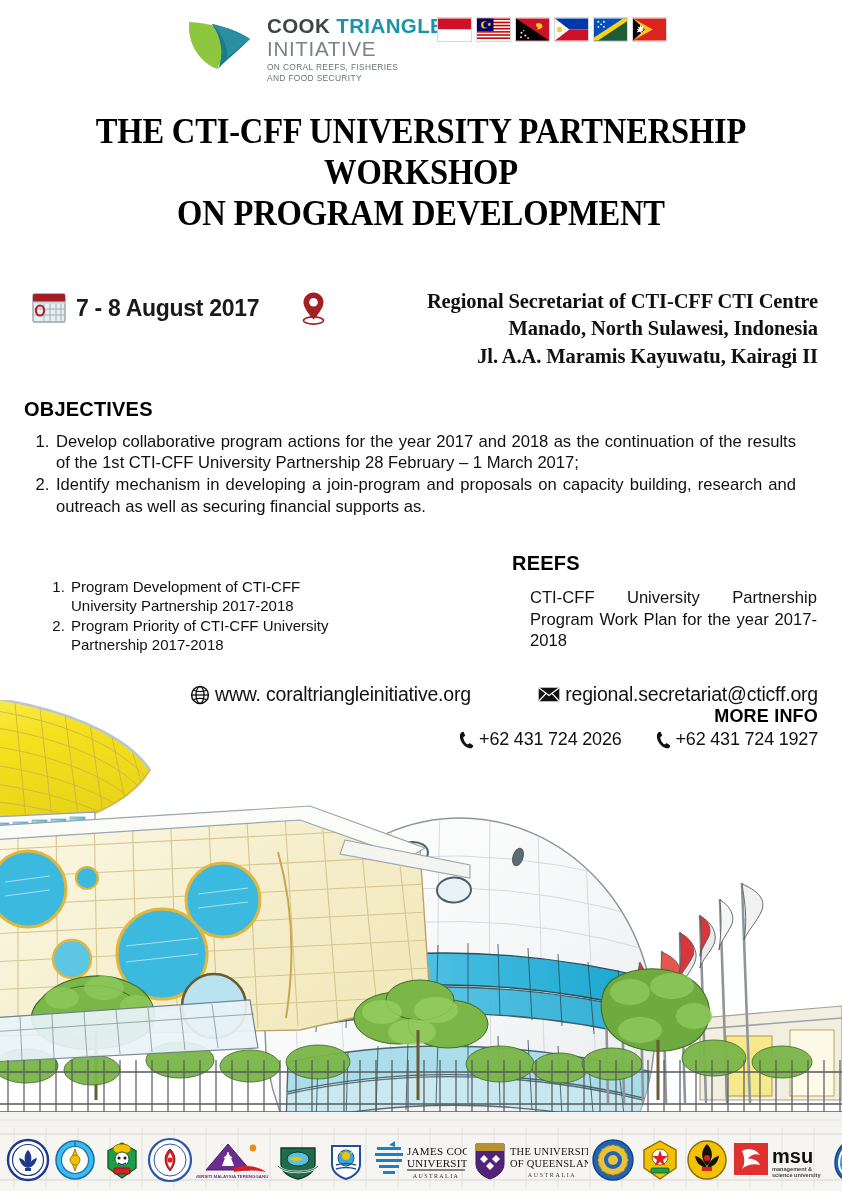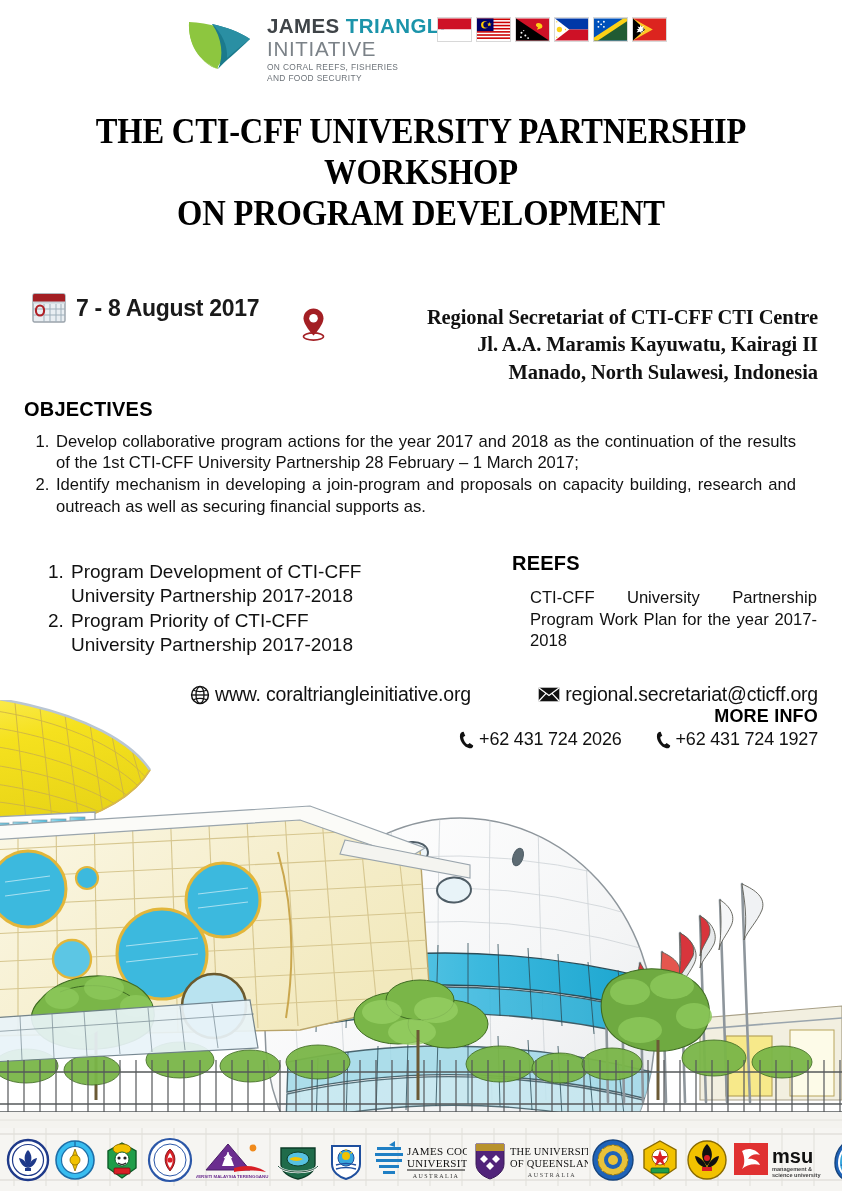--- a/index.html
+++ b/index.html
@@ -106,21 +106,21 @@
   #date-text {
     margin-left: 10px;
     font-size: 23px;
     font-weight: bold;
     letter-spacing: -0.3px;
     color: #1a1a1a;
     white-space: nowrap;
   }
   #venue-group {
     position: absolute;
-    left: 300px; top: 16px;
+    left: 300px; top: 0;
     width: 518px;
     display: flex;
     align-items: flex-start;
   }
   #pin-icon { width: 27px; height: 34px; display: block; flex: 0 0 auto; margin-top: 3px;}
   #venue-lines {
     flex: 1 1 auto;
     text-align: right;
     font-family: "Liberation Serif", serif;
     font-weight: bold;
@@ -158,23 +158,23 @@
     padding-left: 2px;
   }
 
   
   #agenda {
     position: absolute;
     left: 38px; top: 552px;
     width: 330px;
   }
   #agenda-list {
-    margin: 8px 0 0 0;
+    margin: 26px 0 0 0;
     padding-left: 31px;
-    font-size: 19px;
+    font-size: 15px;
     line-height: 1.26;
     color: #111;
   }
   #agenda-list li { margin-bottom: 1px; padding-left: 2px; }
 
   #output {
     position: absolute;
     left: 512px; top: 552px;
     width: 305px;
   }
@@ -262,21 +262,21 @@
   <div id="header">
 
     <div id="logo-block">
       <svg id="cti-mark" viewBox="0 0 72 62">
         <path d="M3 8 C2 30 14 48 32 55 C14 50 8 34 10 16 Z" fill="#8dc63f"></path>
         <path d="M3 8 C22 9 44 14 62 25 C46 38 30 50 32 55 C12 47 2 30 3 8 Z" fill="#8dc63f"></path>
         <path d="M26 10 C40 13 54 18 64 25 C52 37 38 48 32 55 C38 42 36 24 26 10 Z" fill="#1b7a8c"></path>
         <path d="M26 10 C40 13 54 18 64 25 C56 31 48 38 41 44 C42 32 36 19 26 10 Z" fill="#2a8fa3"></path>
       </svg>
       <div id="wordmark">
-        <div class="wm-line1"><span class="wm-coral">JAMES</span> <span class="wm-triangle">TRIANGLE</span></div>
+        <div class="wm-line1"><span class="wm-coral">COOK</span> <span class="wm-triangle">TRIANGLE</span></div>
         <div class="wm-line2">INITIATIVE</div>
         <div class="wm-sub">
           <div>ON CORAL REEFS, FISHERIES</div>
           <div>AND FOOD SECURITY</div>
         </div>
       </div>
     </div>
 
     <div id="flags">
       <svg class="flag" viewBox="0 0 30 20">
@@ -370,22 +370,22 @@
     </div>
 
     <div id="venue-group">
       <svg id="pin-icon" viewBox="0 0 27 34">
         <ellipse cx="13.5" cy="29.5" rx="10" ry="3.6" fill="none" stroke="#a31f24" stroke-width="1.6"></ellipse>
         <path d="M13.5 1.4 C7.9 1.4 3.5 5.8 3.5 11.3 C3.5 18.3 13.5 28.6 13.5 28.6 C13.5 28.6 23.5 18.3 23.5 11.3 C23.5 5.8 19.1 1.4 13.5 1.4 Z" fill="#a31f24"></path>
         <circle cx="13.5" cy="11.2" r="4.3" fill="#ffffff"></circle>
       </svg>
       <div id="venue-lines">
         <div>Regional Secretariat of CTI-CFF CTI Centre</div>
+        <div>Manado, North Sulawesi, Indonesia</div>
         <div>Jl. A.A. Maramis Kayuwatu, Kairagi II</div>
-        <div>Manado, North Sulawesi, Indonesia</div>
       </div>
     </div>
   </div>
 
   <div id="objectives">
     <div class="sec-head">OBJECTIVES</div>
     <ol id="obj-list">
       <li>Develop collaborative program actions for the year 2017 and 2018 as the continuation of the results of the 1st CTI-CFF University Partnership 28 February – 1 March 2017;</li>
       <li>Identify mechanism in developing a join-program and proposals on capacity building, research and outreach as well as securing financial supports as.</li>
     </ol>

